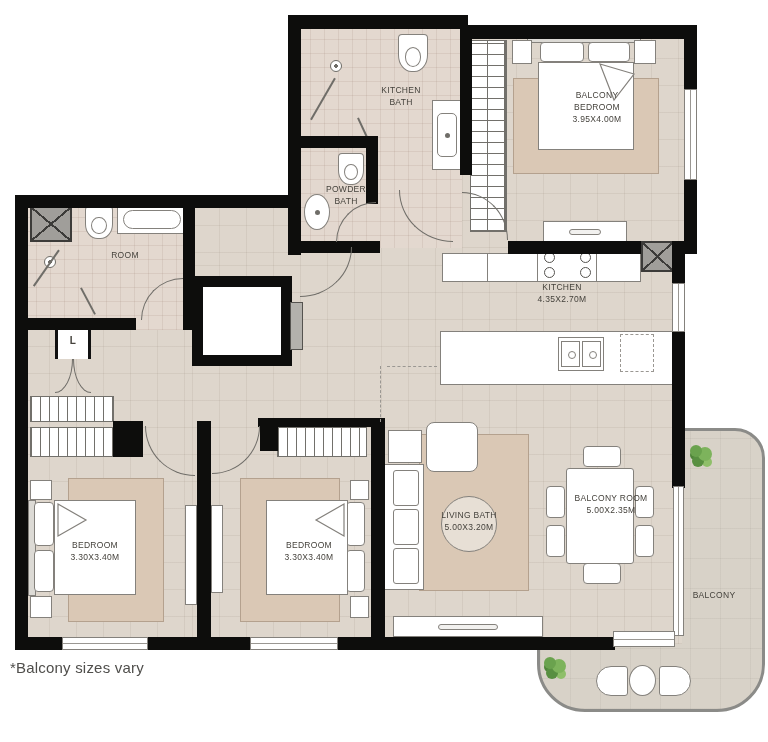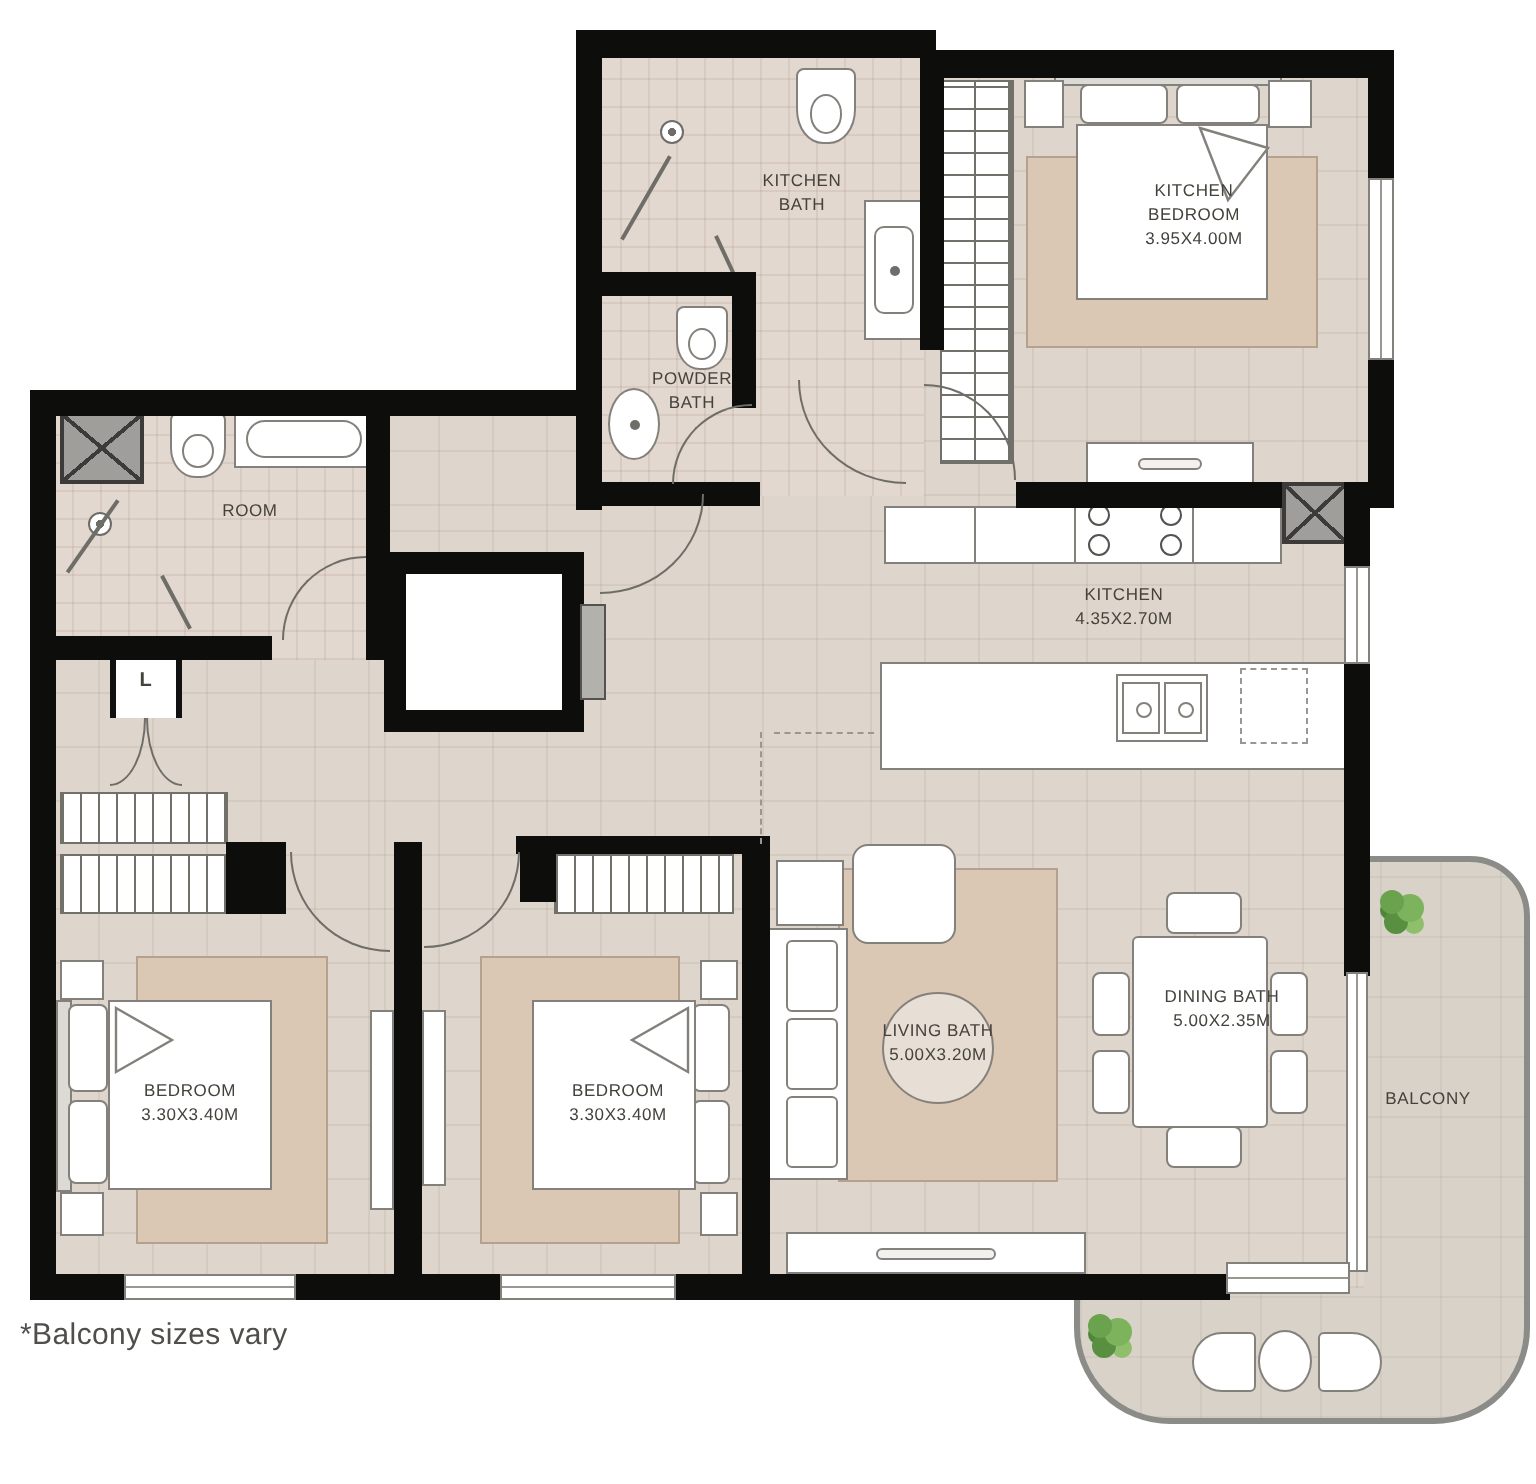--- a/index.html
+++ b/index.html
@@ -224,51 +224,51 @@
   <div class="f" style="left:596px;top:666px;width:32px;height:30px;border-radius:15px 3px 3px 15px"></div>
   <div class="f" style="left:629px;top:665px;width:27px;height:31px;border-radius:50%"></div>
   <div class="f" style="left:659px;top:666px;width:32px;height:30px;border-radius:3px 15px 15px 3px"></div>
   <div class="plant" style="left:690px;top:445px"></div>
   <div class="plant" style="left:544px;top:657px"></div>
 
   <div class="lbl" style="left:401px;top:97px;width:48px">
     <span>KITCHEN BATH</span>
   </div>
   <div class="lbl" style="left:597px;top:108px;width:60px">
-    <span>KITCHEN BEDROOM</span>
+    <span>BALCONY BEDROOM</span>
       <span>3.95X4.00M</span>
   </div>
   <div class="lbl" style="left:346px;top:196px;width:50px">
     <span>POWDER BATH</span>
   </div>
   <div class="lbl" style="left:125px;top:256px;width:44px">
     <span>ROOM</span>
   </div>
   <div class="lbl" style="left:73px;top:341px;width:20px;font-size:10px;font-weight:bold">
     <span>L</span>
   </div>
-  <div class="lbl" style="left:562px;top:304px;width:84px">
+  <div class="lbl" style="left:562px;top:294px;width:84px">
     <span>KITCHEN</span>
       <span>4.35X2.70M</span>
   </div>
   <div class="lbl" style="left:469px;top:522px;width:74px">
     <span>LIVING BATH</span>
       <span>5.00X3.20M</span>
   </div>
   <div class="lbl" style="left:611px;top:505px;width:78px">
-    <span>DINING BATH</span>
+    <span>BALCONY ROOM</span>
       <span>5.00X2.35M</span>
   </div>
   <div class="lbl" style="left:95px;top:552px;width:64px">
     <span>BEDROOM</span>
       <span>3.30X3.40M</span>
   </div>
   <div class="lbl" style="left:309px;top:552px;width:64px">
     <span>BEDROOM</span>
       <span>3.30X3.40M</span>
   </div>
-  <div class="lbl" style="left:714px;top:550px;width:60px">
+  <div class="lbl" style="left:714px;top:596px;width:60px">
     <span>BALCONY</span>
   </div>
 
   <div class="footnote">*Balcony sizes vary</div>
 
 </div>
 
 </body></html>

